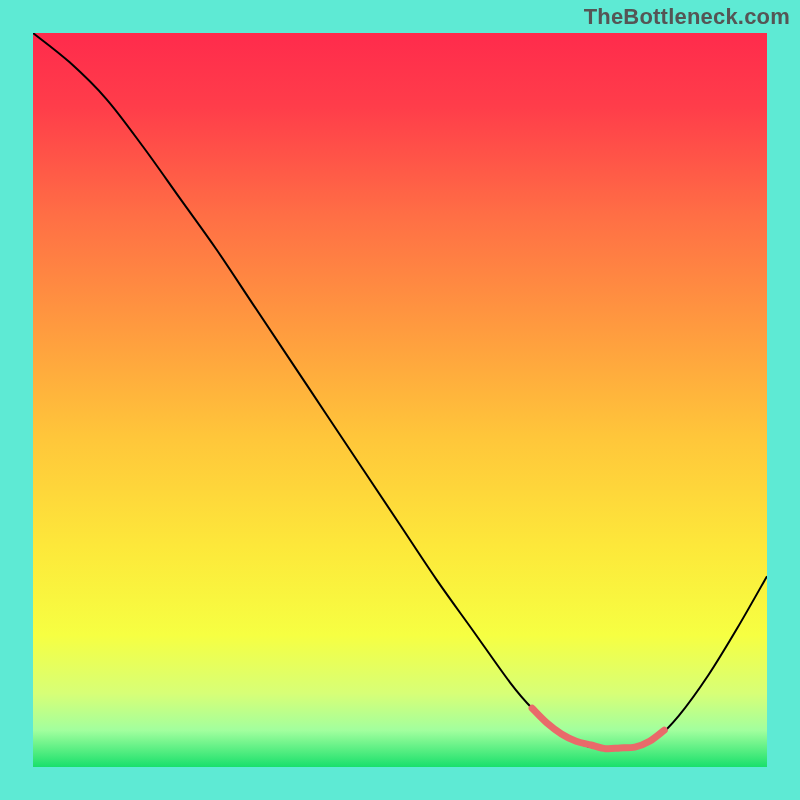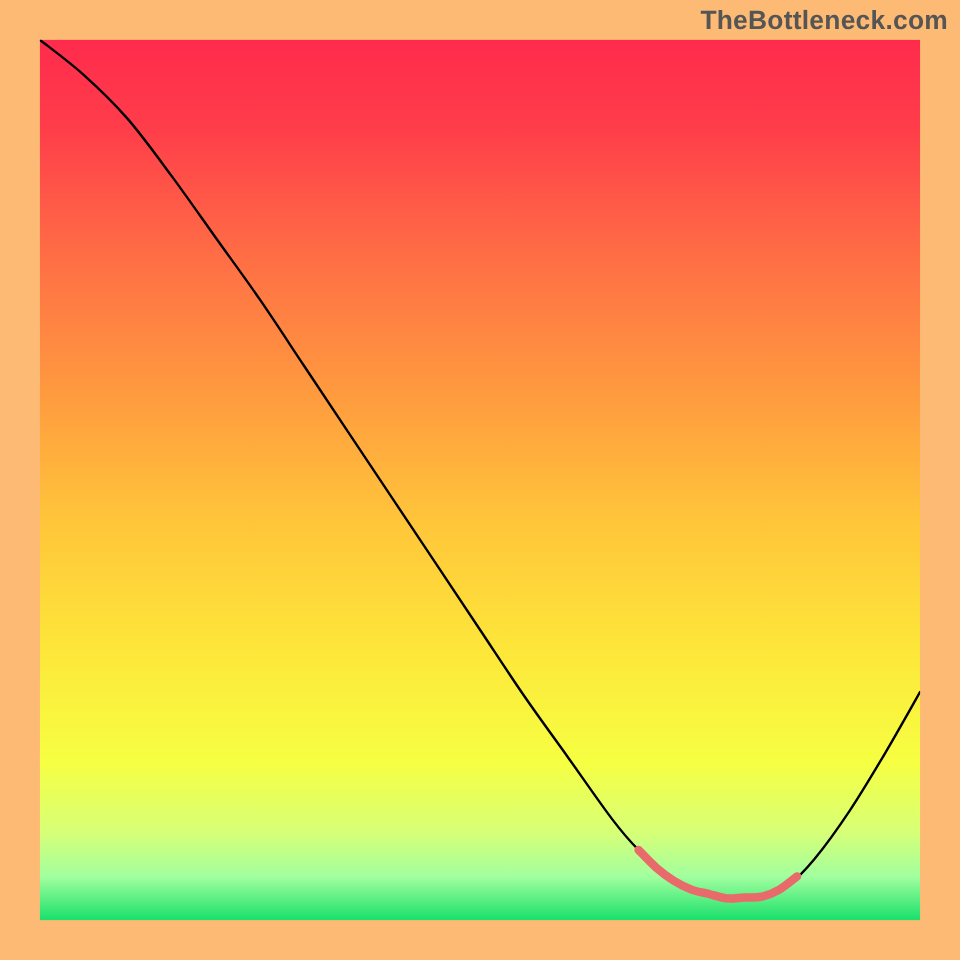--- a/index.html
+++ b/index.html
@@ -8,21 +8,21 @@
     width: 800px;
     height: 800px;
     background: #000;
     overflow: hidden;
     font-family: Arial, Helvetica, sans-serif;
   }
   .frame {
     position: relative;
     width: 800px;
     height: 800px;
-    background: #fdba74;
+    background: #5eead4;
   }
   .watermark {
     position: absolute;
     top: 4px;
     right: 10px;
     color: #555;
     font-size: 22px;
     font-weight: 600;
     letter-spacing: 0.2px;
     z-index: 20;

